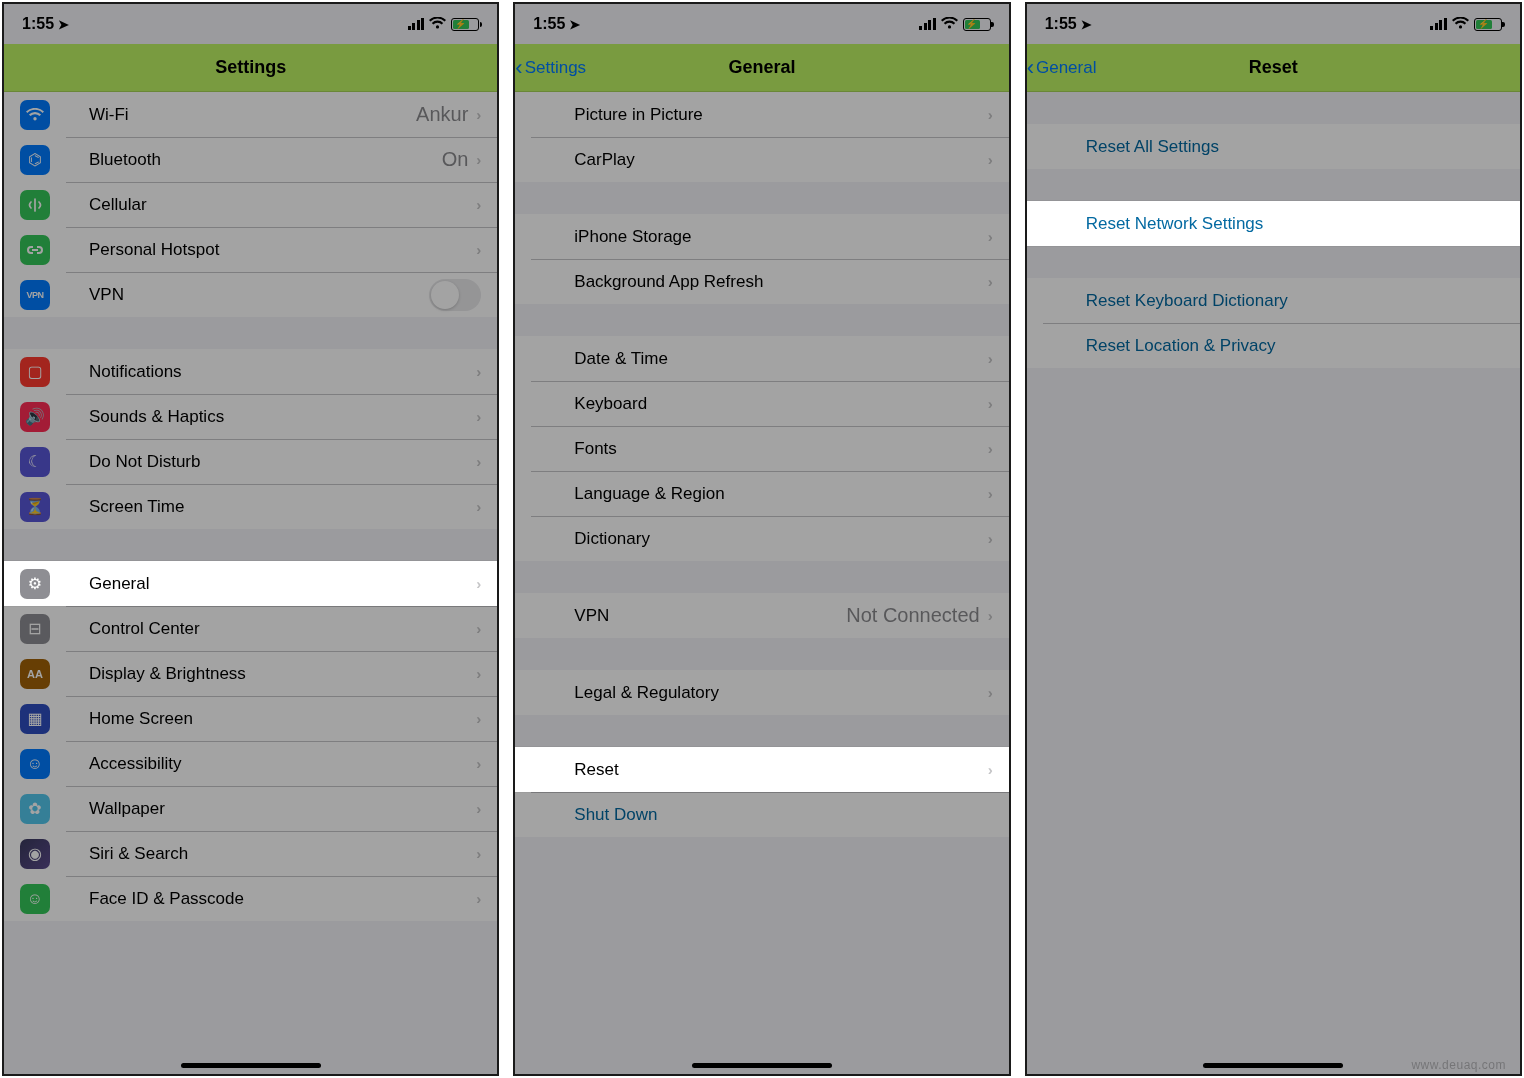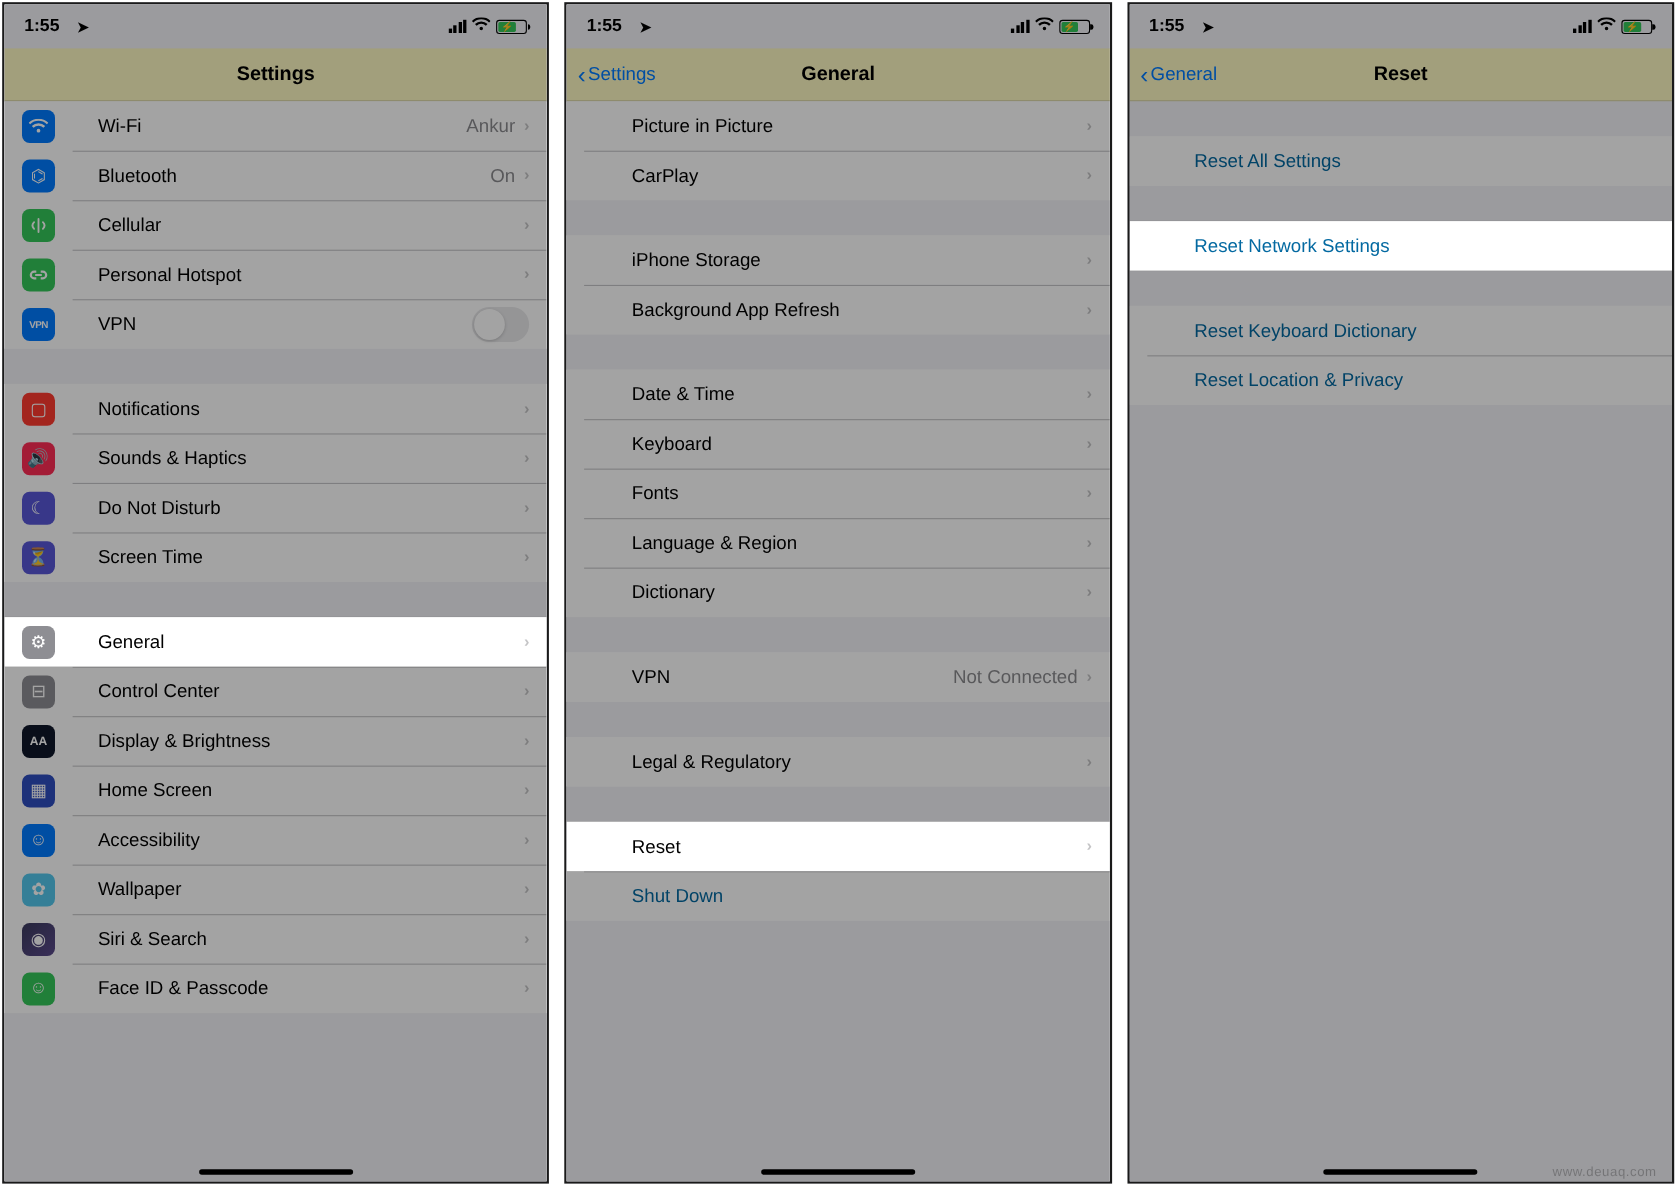--- a/index.html
+++ b/index.html
@@ -33,21 +33,21 @@
     height: 40px;
     display: flex;
     align-items: center;
     justify-content: space-between;
     padding: 0 18px;
     font-size: 16px;
     font-weight: 600;
     color: #000;
     background: #f2f2f7;
   }
-  .status-left { display: flex; align-items: center; gap: 16px; }
+  .status-left { display: flex; align-items: center; gap: 4px; }
   .status-right { display: flex; align-items: center; gap: 5px; }
   .loc-arrow {
     font-size: 13px;
     transform: rotate(0deg);
     display: inline-block;
   }
   .signal {
     display: flex; align-items: flex-end; gap: 1.5px; height: 12px;
   }
   .signal i { width: 3px; background:#000; display:block;}
@@ -67,25 +67,25 @@
     width:2.5px; height:5px; background:#000; border-radius:0 2px 2px 0;
   }
   .battery-fill {
     height: 9px; width: 60%; background:#34c759;
     margin-left:1px;border-radius:1.5px;
     display:flex;align-items:center;justify-content:center;
     color:#fff;font-size:9px;font-weight:700;
   }
   .nav-bar {
     height: 48px;
-    background: #fef9c3;
+    background: #bef264;
     display: flex;
     align-items: center;
     position: relative;
-    padding: 0 10px;
+    padding: 0 0;
     border-bottom: 0.5px solid rgba(0,0,0,0.12);
   }
   .nav-title {
     position: absolute;
     left: 0; right: 0;
     text-align: center;
     font-size: 18px;
     font-weight: 600;
     color: #000;
     pointer-events:none;
@@ -137,21 +137,21 @@
   .app-icon {
     width: 30px; height: 30px;
     border-radius: 7px;
     margin-right: 16px;
     display:flex;align-items:center;justify-content:center;
     color:#fff;font-size:16px;flex-shrink:0;
   }
   .label { flex: 1; margin-left: 23px; }
   .detail {
     color: rgba(60,60,67,0.6);
-    font-size: 17px;
+    font-size: 20px;
     margin-right: 8px;
   }
   .chev {
     color: rgba(60,60,67,0.3);
     font-size: 15px;
     font-weight: 600;
   }
   .toggle {
     width: 52px; height: 32px;
     background: rgba(120,120,128,0.16);
@@ -190,21 +190,21 @@
     font-size: 12px;
     color: rgba(0,0,0,0.25);
     z-index: 300;
     letter-spacing: 0.5px;
   }
   
   .ic-wifi{background:#007aff}.ic-bt{background:#007aff}.ic-cell{background:#34c759}
   .ic-hot{background:#34c759}.ic-vpn{background:#007aff}
   .ic-notif{background:#ff3b30}.ic-sound{background:#ff2d55}.ic-dnd{background:#5856d6}
   .ic-st{background:#5856d6}
-  .ic-gen{background:#8e8e93}.ic-cc{background:#8e8e93}.ic-disp{background:#0f172a}
+  .ic-gen{background:#8e8e93}.ic-cc{background:#8e8e93}.ic-disp{background:#a16207}
   .ic-home{background:#2e4dbf}.ic-acc{background:#007aff}.ic-wall{background:#54c7ec}
   .ic-siri{background:linear-gradient(135deg,#3a3a5e,#5b4a8c)}.ic-face{background:#34c759}
 </style>
 </head>
 <body>
 
 <div class="phone">
   <div class="dim"></div>
   <div class="status-bar">
     <div class="status-left">

